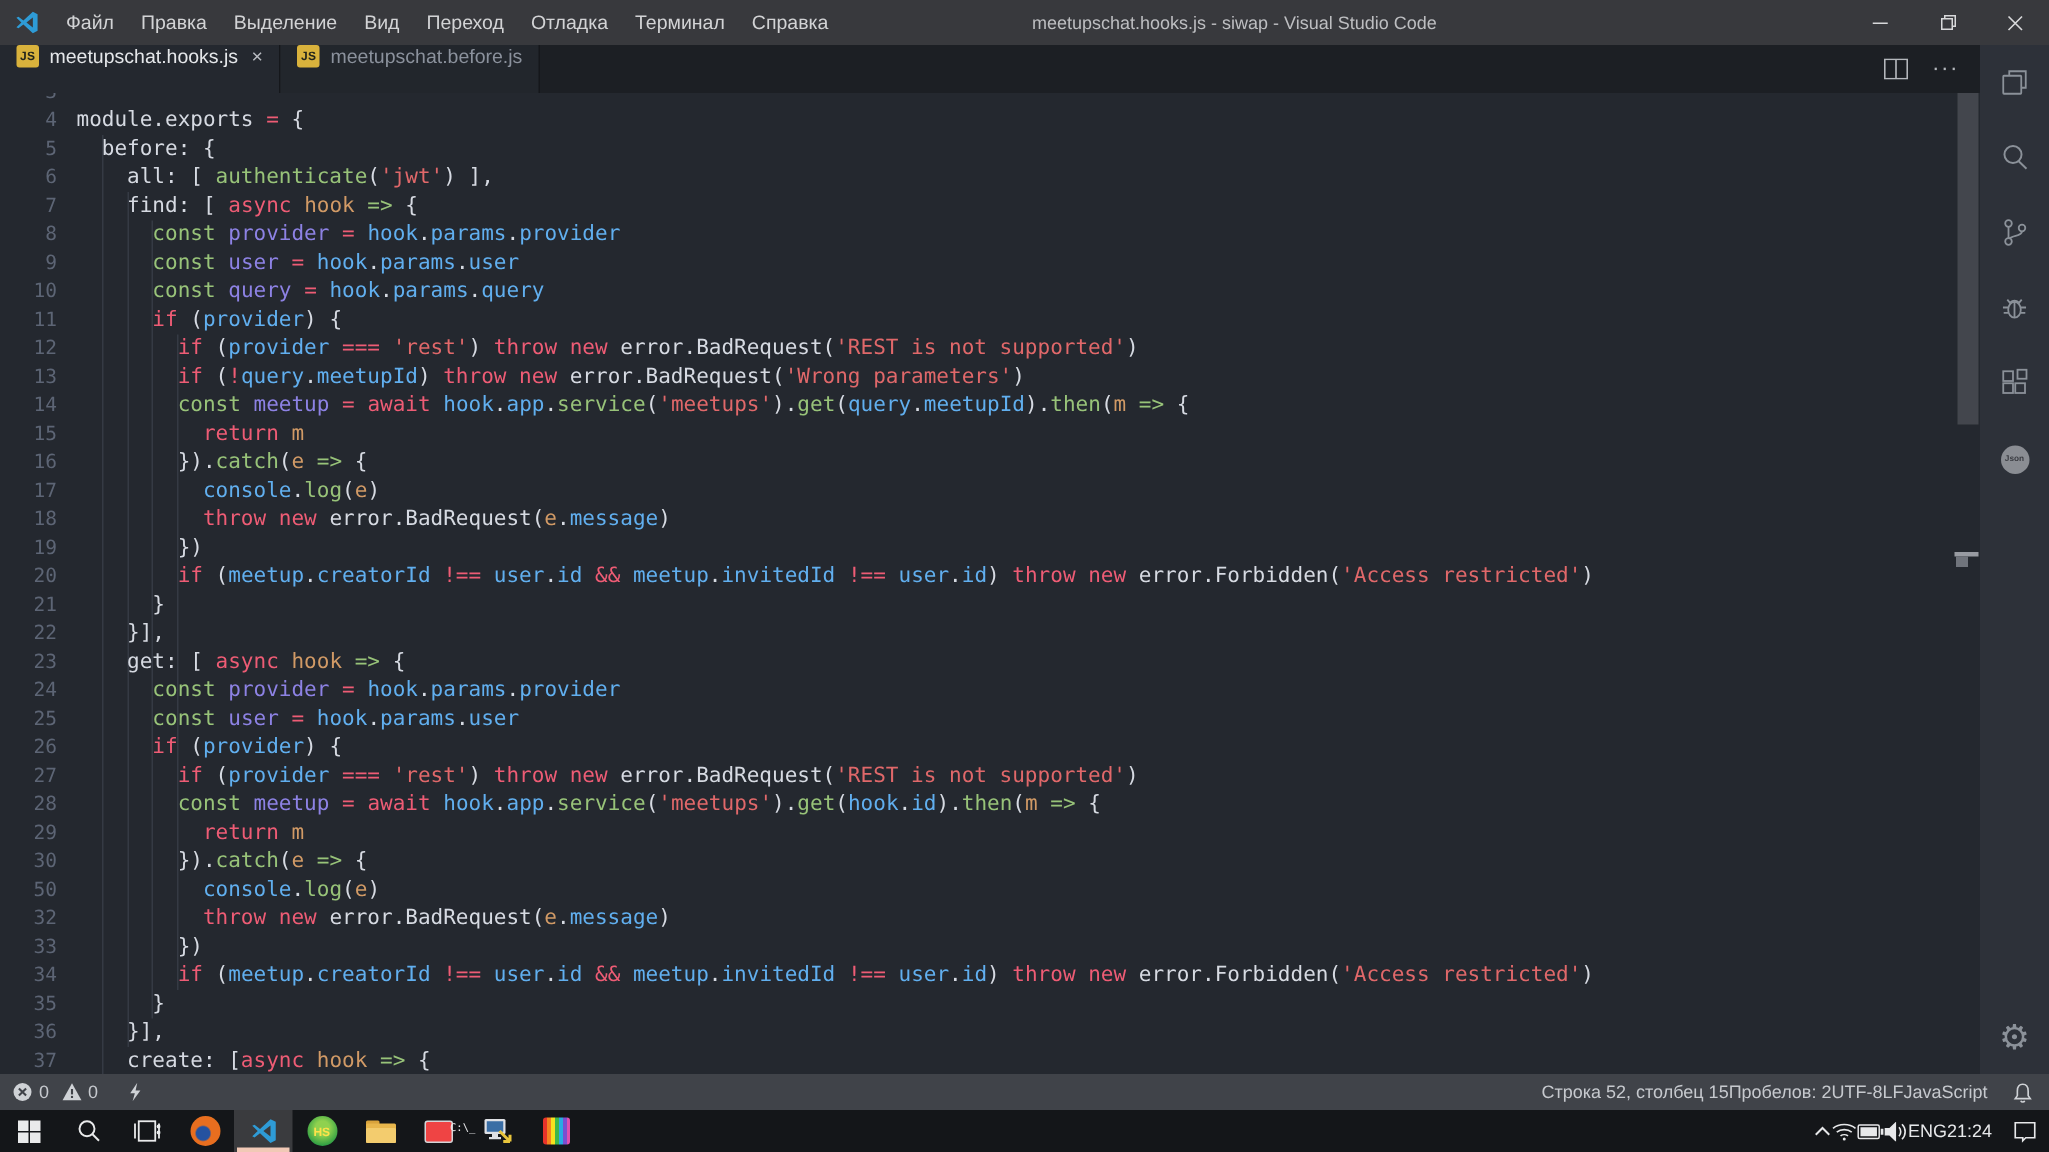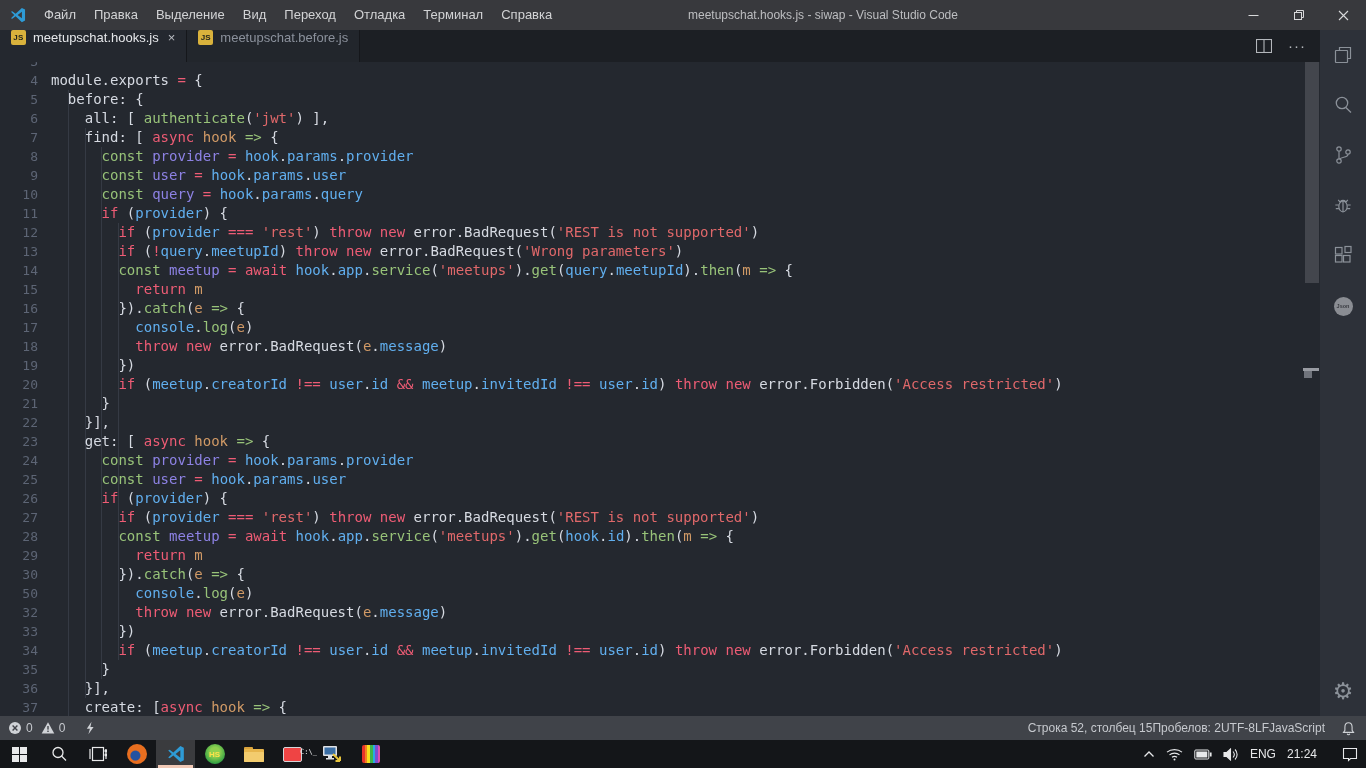--- a/index.html
+++ b/index.html
@@ -79,21 +79,21 @@
      display:grid; place-items:center; }
   .folder-ico { position:relative; width:20px; height:15px; }
   .folder-ico .back { position:absolute; left:0; top:0; width:9px; height:4px; background:#d9a33c; border-radius:1px 1px 0 0; }
   .folder-ico .body { position:absolute; left:0; top:2px; width:20px; height:13px; background:#e8b64c; border-radius:1px; }
   .folder-ico .front { position:absolute; left:0; top:5px; width:20px; height:10px; background:#f3cc6e; border-radius:1px; }
   .cmd-ico { width:19px; height:15px; background:#ef4444; border:1px solid #d4d5d8; border-radius:2px;
              font-size:7px; color:#e9eaeb; padding-left:16px; line-height:8px;
              font-family:"DejaVu Sans Mono", monospace; }
   .rainbow-ico { width:18px; height:18px; border-radius:2px;
      background:linear-gradient(90deg,#e8332a 0 15%,#f58220 15% 30%,#f5e11e 30% 45%,#3db54a 45% 60%,#29abe2 60% 75%,#7a4fd0 75% 90%,#e04fae 90% 100%); }
-  .tray { margin-left:auto; display:flex; align-items:center; gap:11px; padding-right:8px; color:#e7e8ea; }
+  .tray { margin-left:auto; display:flex; align-items:center; padding-right:8px; color:#e7e8ea; }
   .tray-txt { font-size:12px; }
   svg { display:block; }
 </style>
 </head>
 <body>
 
 <div id="screen">
 
   <div class="titlebar">
     <svg class="vscode-logo" viewBox="0 0 24 24">

